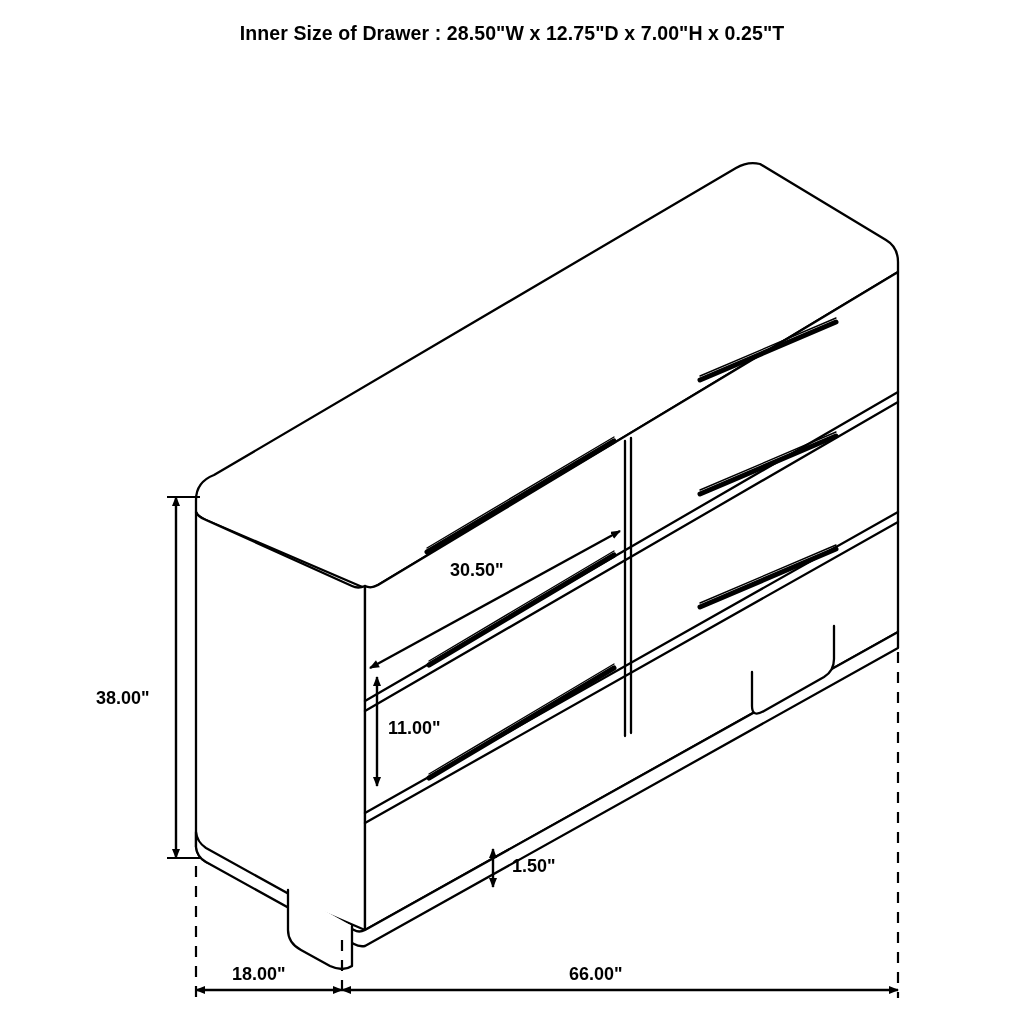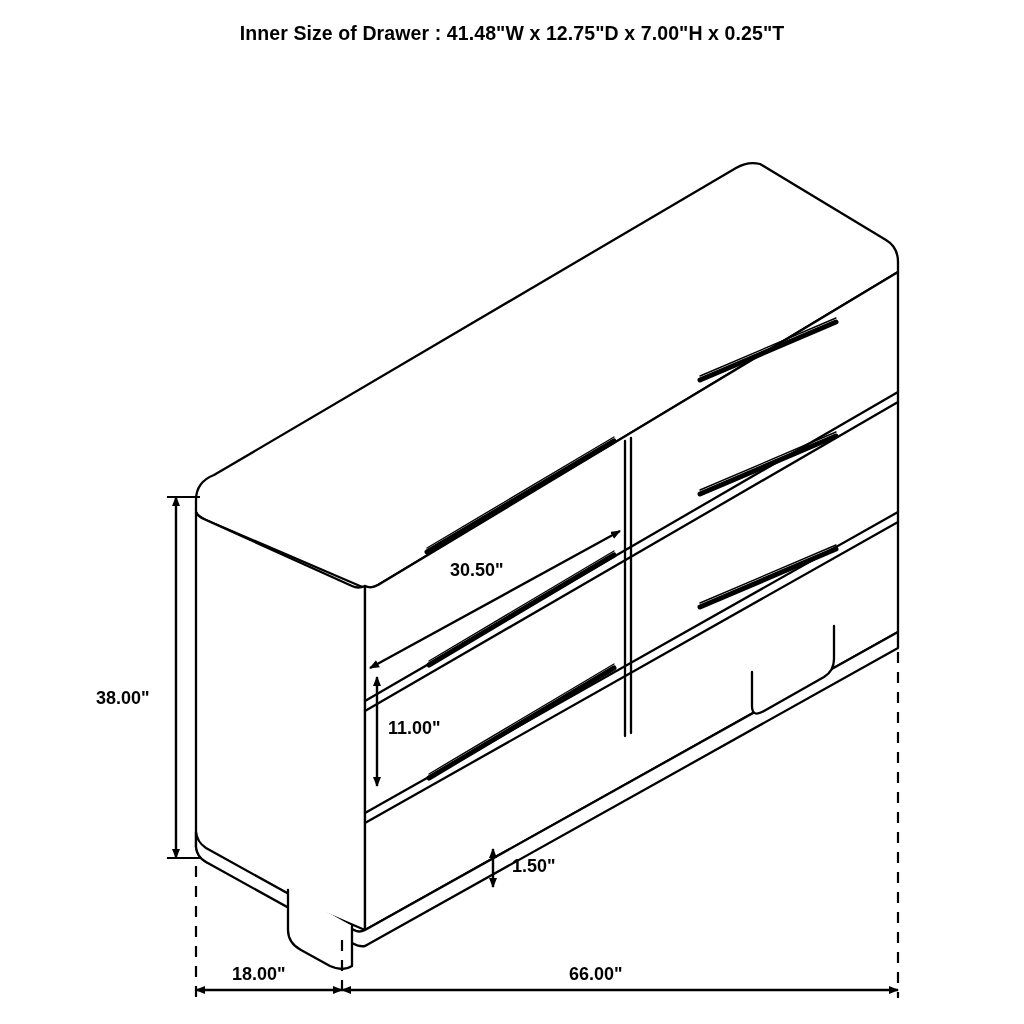--- a/index.html
+++ b/index.html
@@ -45,21 +45,21 @@
   .lbl-drawerw  { left: 450px; top: 560px; }
   .lbl-drawerh  { left: 388px; top: 718px; }
   .lbl-base     { left: 512px; top: 856px; }
   svg { position: absolute; left: 0; top: 0; }
 </style>
 </head>
 <body>
 
 <div id="stage">
 
-  <div class="title">Inner Size of Drawer : 41.48"W x 12.75"D x 7.00"H x 0.25"T</div>
+  <div class="title">Inner Size of Drawer : 28.50"W x 12.75"D x 7.00"H x 0.25"T</div>
 
   <svg width="1024" height="1024" viewBox="0 0 1024 1024">
     <defs>
       <marker id="arrHead" markerWidth="11" markerHeight="11" refX="9" refY="4" orient="auto" markerUnits="userSpaceOnUse">
         <path d="M0,0 L10,4 L0,8 z" fill="#000000"></path>
       </marker>
       <marker id="arrTail" markerWidth="11" markerHeight="11" refX="1" refY="4" orient="auto" markerUnits="userSpaceOnUse">
         <path d="M10,0 L0,4 L10,8 z" fill="#000000"></path>
       </marker>
     </defs>

